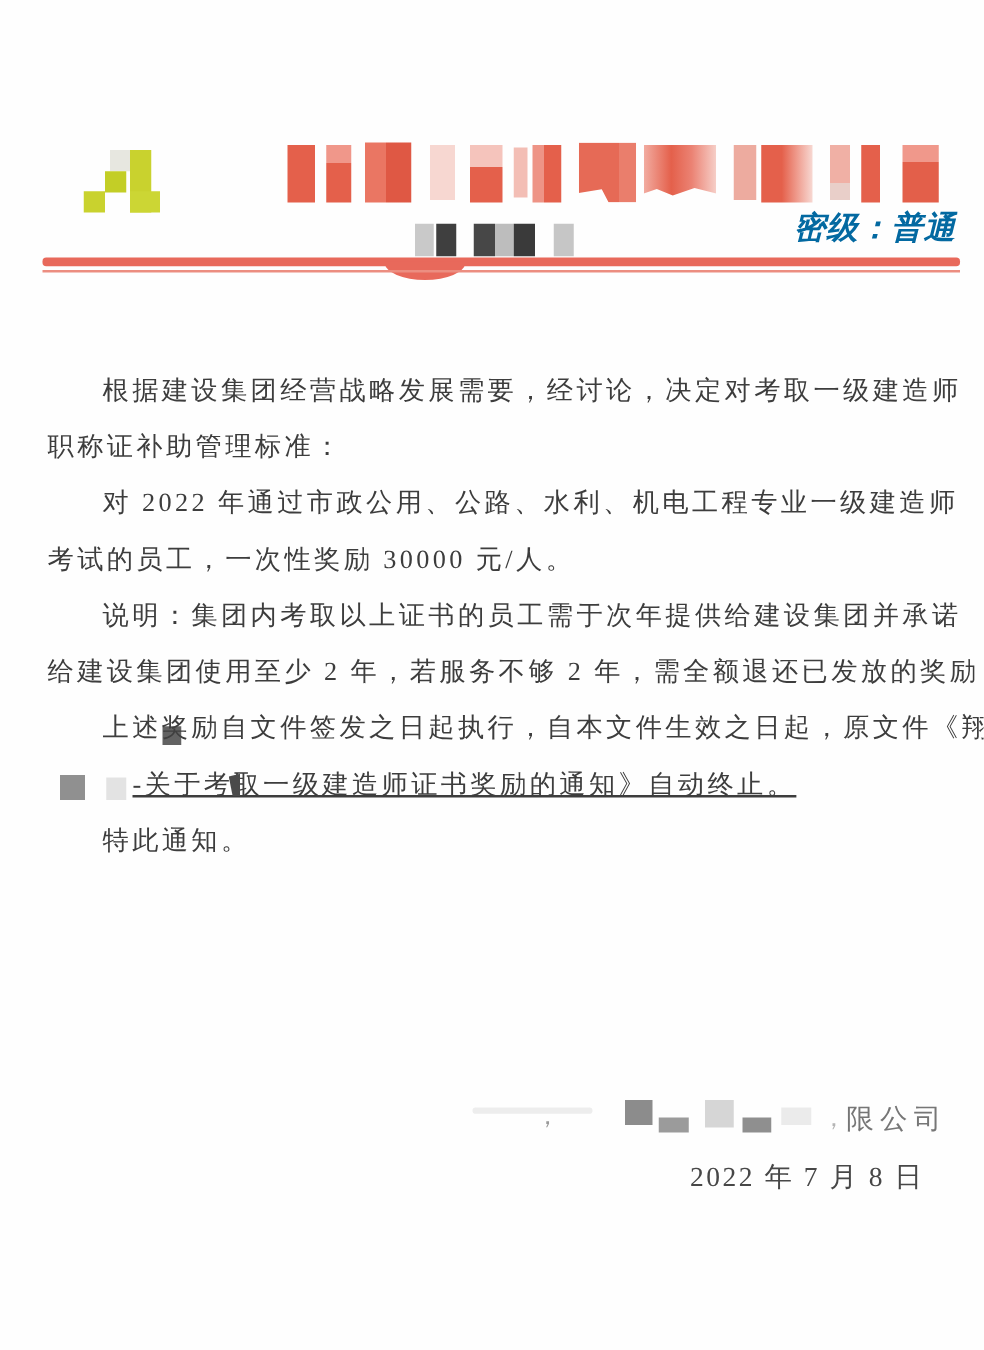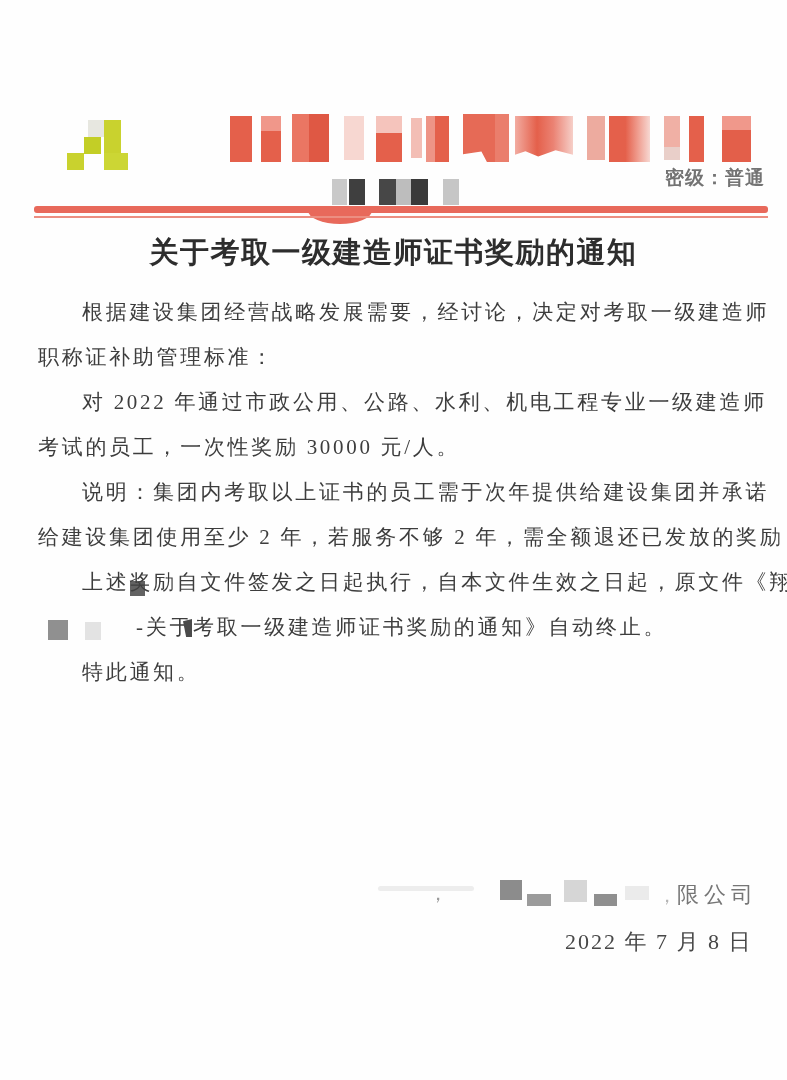--- a/index.html
+++ b/index.html
@@ -10,51 +10,51 @@
     color:#3d3d3d;
   }
   
   .logo{position:absolute;left:62px;top:112px;width:70px;height:60px;}
   .logo .sq{position:absolute;}
   .mosaic-red{position:absolute;left:230px;top:114px;height:48px;display:flex;align-items:flex-start;}
   .mosaic-red .blk{flex:none;}
   .docno{position:absolute;left:332px;top:179px;height:26px;display:flex;}
   .docno .blk{flex:none;height:26px;}
   .seclabel{
-    position:absolute;right:22px;top:165px;font-size:19px;font-weight:600;
-    letter-spacing:1px;color:#737373;
+    position:absolute;right:22px;top:165px;font-size:25px;font-weight:600;
+    letter-spacing:1px;color:#0369a1;font-style:italic;
   }
   .rule-band{position:absolute;left:34px;top:206px;width:734px;height:7px;background:#e8695b;border-radius:3px;}
   .rule-bump{position:absolute;left:308px;top:209px;width:64px;height:15px;background:#e8695b;border-radius:0 0 50% 50%/0 0 90% 90%;}
   .rule-thin{position:absolute;left:34px;top:216px;width:734px;height:2px;background:#ec8e81;}
   
   .title{
     position:absolute;left:0;top:233px;width:100%;text-align:center;
     font-size:29px;font-weight:bold;letter-spacing:1.5px;color:#2d2d2d;
   }
   
   .doc-body{position:absolute;left:38px;top:290px;width:726px;font-size:21px;letter-spacing:2.7px;}
   .line{height:45px;line-height:45px;white-space:nowrap;position:relative;}
   .ind{padding-left:44px;}
   .blot{position:absolute;background:#3f3f3f;opacity:.82;}
-  .redact-line .txt{margin-left:98px;}
+  .redact-line .txt{margin-left:68px;text-decoration:underline;}
   .rl-blk{position:absolute;}
   .wedge{
     position:absolute;left:145px;top:14px;width:9px;height:18px;background:#4a4a4a;
     clip-path:polygon(0 12%,100% 0,100% 100%,35% 100%);
   }
   
   .sig-row{position:absolute;top:880px;right:29px;height:34px;display:flex;align-items:flex-start;}
   .sig-row .blk{flex:none;}
   .sig-comma{font-size:20px;color:#9a9a9a;line-height:26px;margin-right:52px;}
   .sig-comma2{font-size:20px;color:#b5b5b5;line-height:30px;margin-left:8px;}
   .sig-suffix{font-size:22px;color:#767676;letter-spacing:5px;line-height:30px;margin-left:0;}
   .streak{position:absolute;left:378px;top:886px;width:96px;height:5px;background:#ededed;border-radius:3px;}
   .date{
-    position:absolute;left:565px;top:927px;font-size:22px;letter-spacing:2px;color:#474747;
+    position:absolute;left:552px;top:927px;font-size:22px;letter-spacing:2px;color:#474747;
   }
 </style>
 </head>
 <body>
 
 <div class="page">
 
   <div class="logo">
     <div class="sq" style="left:26px;top:8px;width:16px;height:17px;background:#e7e7e0;"></div>
     <div class="sq" style="left:42px;top:8px;width:17px;height:50px;background:#c9d22e;"></div>
@@ -88,21 +88,20 @@
     <div class="blk" style="width:17px;background:#3a3a3a;"></div>
     <div class="blk" style="width:16px;margin-left:15px;background:#c6c6c6;"></div>
   </div>
 
   <div class="seclabel">密级：普通</div>
 
   <div class="rule-band"></div>
   <div class="rule-bump"></div>
   <div class="rule-thin"></div>
 
-  <div class="title">关于考取一级建造师证书奖励的通知</div>
 
   <div class="doc-body">
     <div class="line ind">根据建设集团经营战略发展需要，经讨论，决定对考取一级建造师</div>
     <div class="line">职称证补助管理标准：</div>
     <div class="line ind">对 2022 年通过市政公用、公路、水利、机电工程专业一级建造师</div>
     <div class="line">考试的员工，一次性奖励 30000 元/人。</div>
     <div class="line ind">说明：集团内考取以上证书的员工需于次年提供给建设集团并承诺</div>
     <div class="line">给建设集团使用至少 2 年，若服务不够 2 年，需全额退还已发放的奖励；</div>
     <div class="line ind">
       <span>上述奖励自文件签发之日起执行，自本文件生效之日起，原文件《翔</span>

